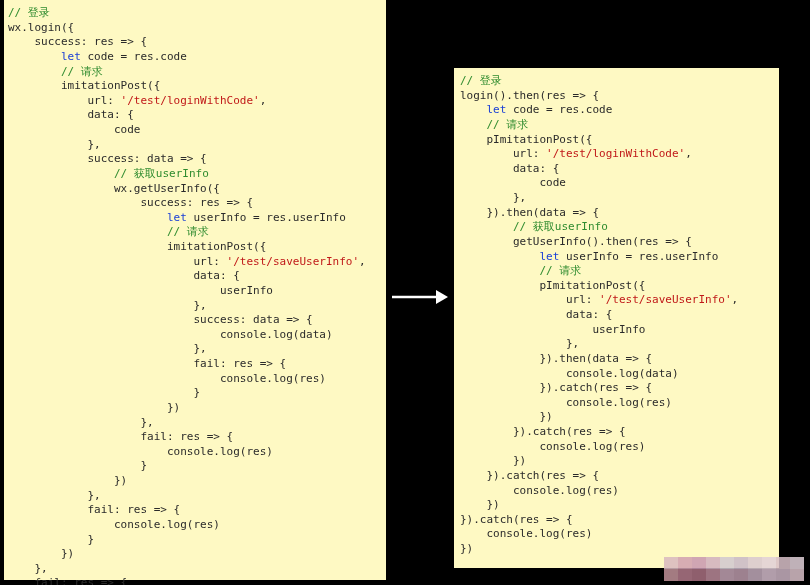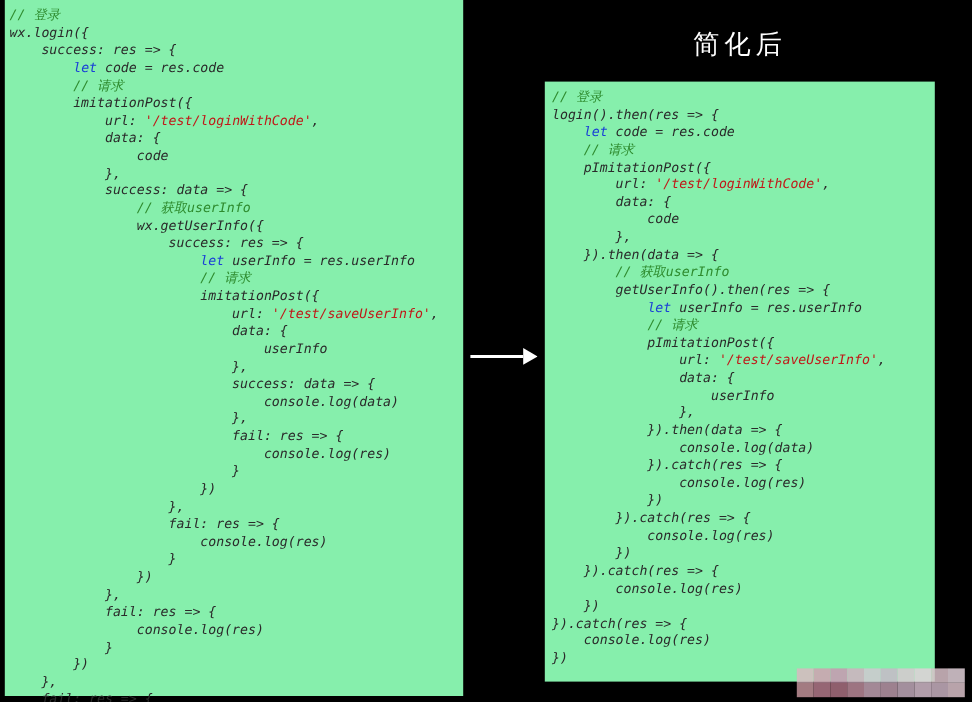--- a/index.html
+++ b/index.html
@@ -13,23 +13,22 @@
     background: #000;
   }
   .stage {
     position: relative;
     width: 810px;
     height: 585px;
     background: #000;
   }
   .panel {
     position: absolute;
-    background: #86efac;
+    background: #fef9c3;
     box-sizing: border-box;
-    font-style: italic;
   }
   .panel.left {
     left: 4px;
     top: 0px;
     width: 382px;
     height: 580px;
     padding: 6px 4px 6px 4px;
   }
   .panel.right {
     left: 454px;
@@ -130,21 +129,20 @@
                 console.log(res)
             }
         })
     },
     fail: res =&gt; {
         console.log(res)
     }
 })</pre>
   </div>
 
-  <div class="title">简化后</div>
 
   <div class="panel right">
     <pre class="code"><span class="c-comment">// 登录</span>
 login().then(res =&gt; {
     <span class="c-key">let</span> code = res.code
     <span class="c-comment">// 请求</span>
     pImitationPost({
         url: <span class="c-str">'/test/loginWithCode'</span>,
         data: {
             code

